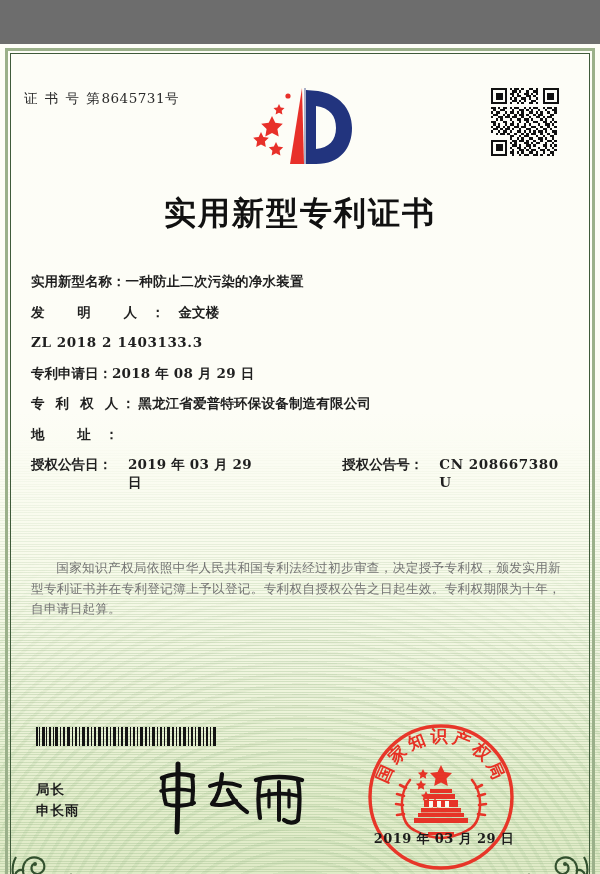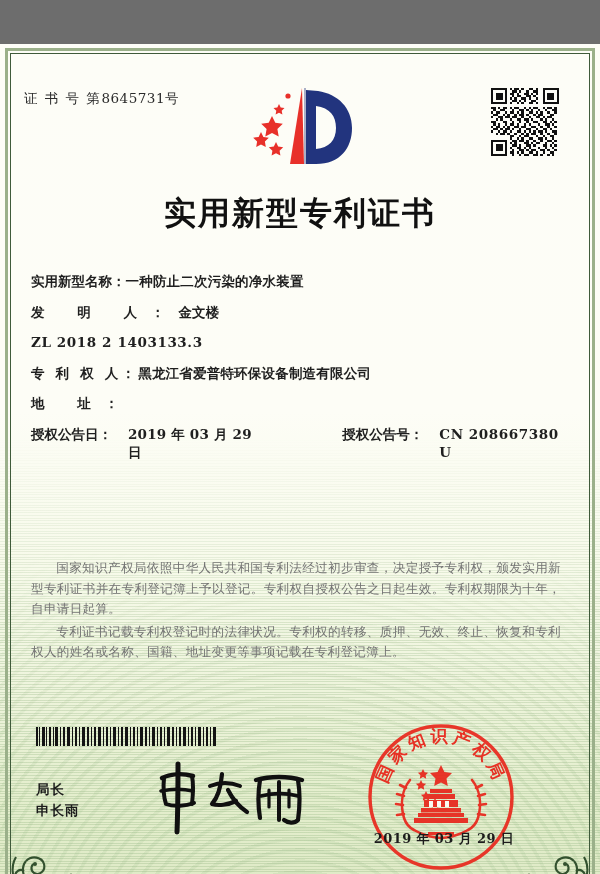--- a/index.html
+++ b/index.html
@@ -509,20 +509,24 @@
 
     <div class="field-row">
       <span class="fl sp3">发 明 人：</span>
       <span class="fv">金文楼</span>
     </div>
 
     <div class="field-row">
       <span class="fv mono-ish">ZL 2018 2 1403133.3</span>
     </div>
 
+    <div class="field-row">
+      <span class="fl">专利申请日：</span>
+      <span class="fv">2018 年 08 月 29 日</span>
+    </div>
 
     <div class="field-row">
       <span class="fl sp2">专 利 权 人：</span>
       <span class="fv">黑龙江省爱普特环保设备制造有限公司</span>
     </div>
 
     <div class="field-row addr-wrap">
       <span class="fl sp3">地 址：</span>
     </div>
 
@@ -530,21 +534,20 @@
       <span class="fl">授权公告日：</span>
       <span class="fv">2019 年 03 月 29 日</span>
       <span class="pub-gap"></span>
       <span class="fl">授权公告号：</span>
       <span class="fv mono-ish">CN 208667380 U</span>
     </div>
   </div>
 
   <div class="body-text">
     <p>国家知识产权局依照中华人民共和国专利法经过初步审查，决定授予专利权，颁发实用新型专利证书并在专利登记簿上予以登记。专利权自授权公告之日起生效。专利权期限为十年，自申请日起算。</p>
-    <p>专利证书记载专利权登记时的法律状况。专利权的转移、质押、无效、终止、恢复和专利权人的姓名或名称、国籍、地址变更等事项记载在专利登记簿上。</p>
   </div>
 
   <svg class="barcode" viewBox="0 0 180 19" shape-rendering="crispEdges">
     <g fill="#141414">
       <rect x="0" y="0" width="2" height="19"></rect>
         <rect x="3" y="0" width="1" height="19"></rect>
       <rect x="6" y="0" width="3" height="19"></rect>
         <rect x="10" y="0" width="1" height="19"></rect>
       <rect x="13" y="0" width="2" height="19"></rect>
         <rect x="17" y="0" width="1" height="19"></rect>

